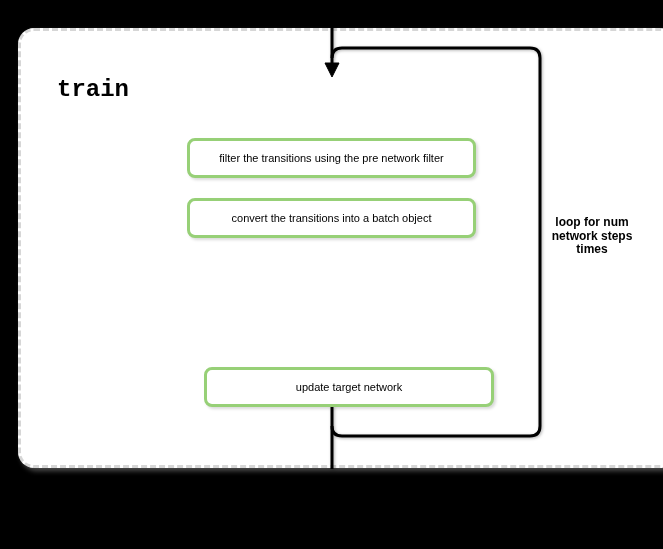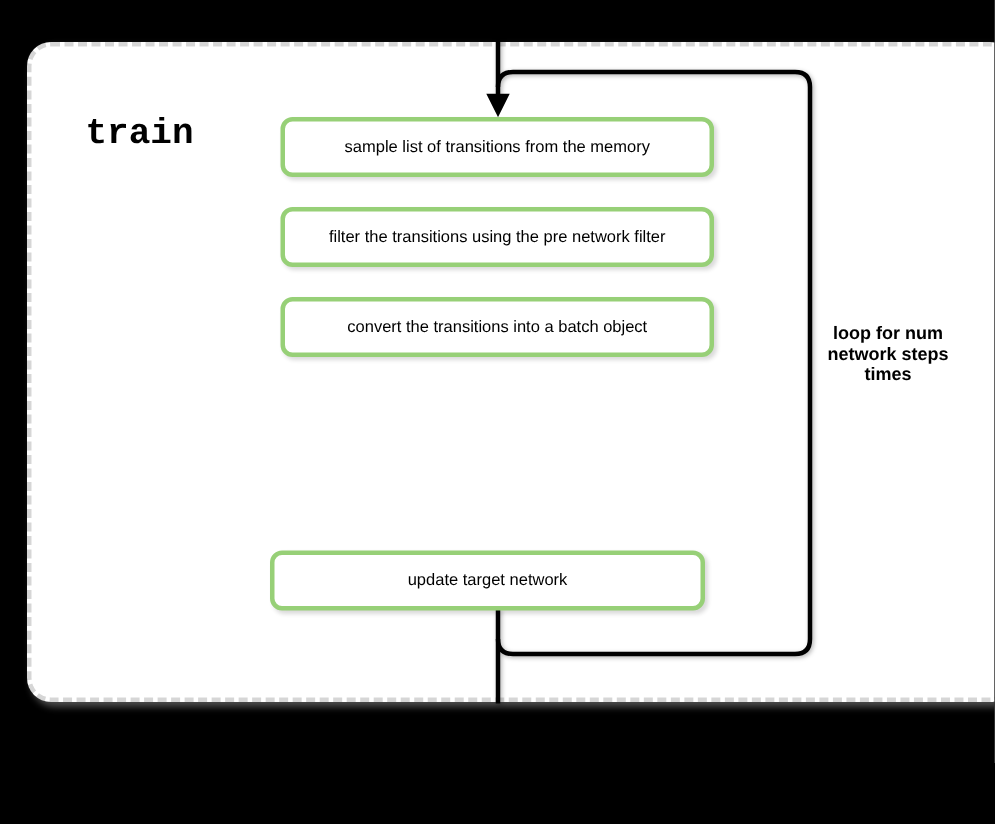--- a/index.html
+++ b/index.html
@@ -47,21 +47,21 @@
     justify-content: center;
     text-align: center;
     font-size: 11px;
     line-height: 13px;
     padding: 2px 10px;
     box-shadow: 2px 2px 3px rgba(0,0,0,0.15);
   }
   .step-1 { left: 187px; top: 78px;  width: 289px; height: 40px; }
   .step-2 { left: 187px; top: 138px; width: 289px; height: 40px; }
   .step-3 { left: 187px; top: 198px; width: 289px; height: 40px; }
-  .step-5 { left: 180px; top: 367px; width: 290px; height: 40px; }
+  .step-5 { left: 204px; top: 367px; width: 290px; height: 40px; }
   .group-learn {
     position: absolute;
     left: 165px; top: 258px;
     width: 332px; height: 90px;
     box-sizing: border-box;
     background: #fff;
     border: 2.5px dashed #c8c8c8;
     border-radius: 2px;
     box-shadow: 2px 2px 3px rgba(0,0,0,0.08);
   }
@@ -94,23 +94,20 @@
 
   <svg class="connectors" width="663" height="549" viewBox="0 0 663 549" xmlns="http://www.w3.org/2000/svg">
     <g stroke="#000000" stroke-width="3" fill="none" style="filter: drop-shadow(1.5px 1.5px 1.5px rgba(0,0,0,0.3));">
       <path d="M 332 58 Q 332 48 342 48 L 530 48 Q 540 48 540 58 L 540 426 Q 540 436 530 436 L 342 436 Q 332 436 332 426"></path>
       <line x1="332" y1="18" x2="332" y2="64"></line>
       <line x1="332" y1="406" x2="332" y2="469"></line>
     </g>
     <polygon points="332,77 325,63 339,63" fill="#000000" stroke="#000000" stroke-width="1"></polygon>
   </svg>
 
-  <div class="step step-1">
-    <span>sample list of transitions from the memory</span>
-  </div>
 
   <div class="step step-2">
     <span>filter the transitions using the pre network filter</span>
   </div>
 
   <div class="step step-3">
     <span>convert the transitions into a batch object</span>
   </div>
 
 

